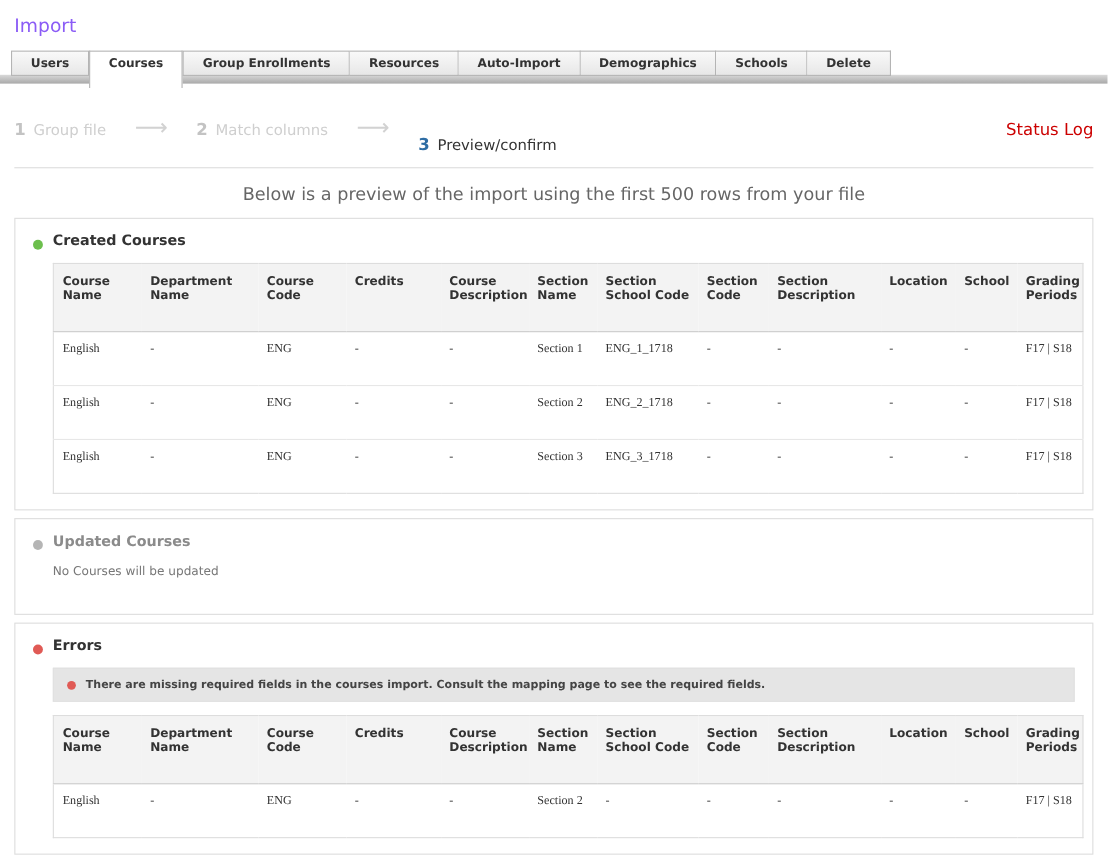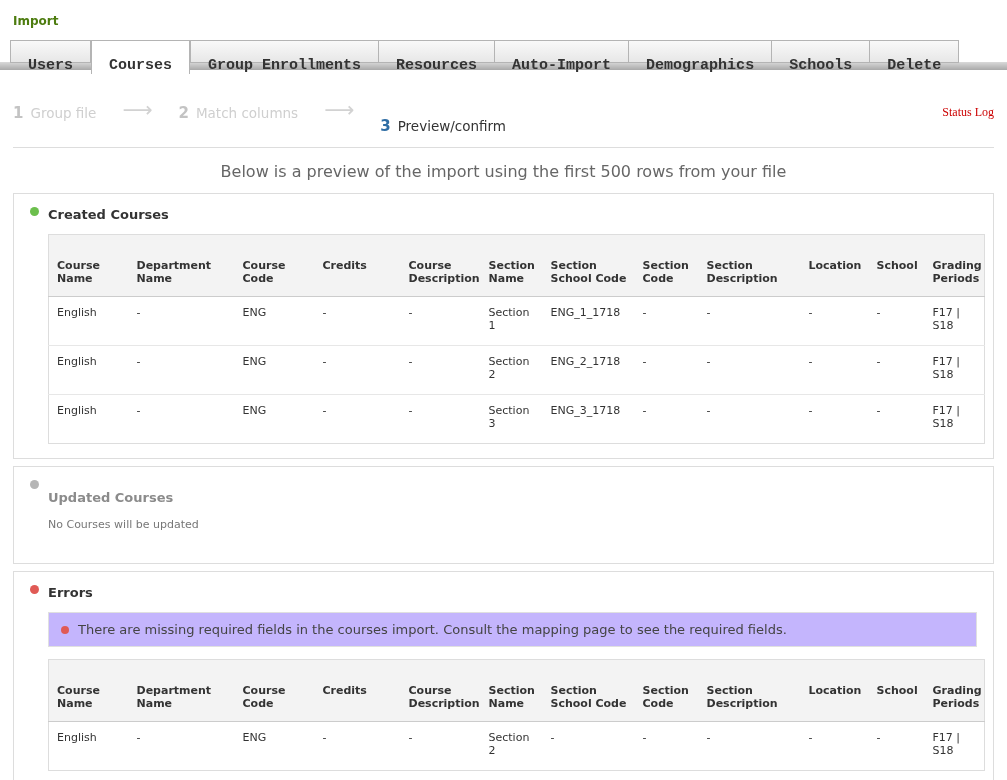--- a/index.html
+++ b/index.html
@@ -1,68 +1,68 @@
 <!DOCTYPE html>
 <html><head>
 <meta charset="utf-8">
 <style>
   * { box-sizing: border-box; margin: 0; padding: 0; }
   html, body { background: #fff; width: 1007px; }
   body { font-family: "DejaVu Sans", "Liberation Sans", sans-serif; color: #333; }
 
   .page { width: 1007px; min-height: 780px; position: relative; }
 
-  h1.page-title { font-size: 12px; font-weight: bold; color: #4d7c0f; padding: 14px 0 12px 13px; }
+  h1.page-title { font-size: 17px; font-weight: normal; color: #8b5cf6; padding: 14px 0 12px 13px; }
 
   
   .tabbar { position: relative; height: 30px; }
   .strip { position: absolute; left: 0; right: 0; top: 22px; height: 8px;
            background: linear-gradient(#d9d9d9, #a9a9a9); z-index: 1; }
   .tabs { position: absolute; left: 10px; top: 0; display: flex; align-items: flex-start; z-index: 2; }
   .tab { background: linear-gradient(#f9f9f9, #e7e7e7); border: 1px solid #b4b4b4;
-         border-left-width: 0; padding: 16px 17px 3px; font-size: 15px; font-weight: bold;
-         color: #333; height: 23px; cursor: pointer; white-space: nowrap; font-family: Liberation Mono, monospace; }
+         border-left-width: 0; padding: 4px 17px 3px; font-size: 11px; font-weight: bold;
+         color: #333; height: 23px; cursor: pointer; white-space: nowrap; }
   .tab:first-child { border-left-width: 1px; }
   .tab.active { background: #fff; height: 34px; border-bottom: none; border-left-width: 1px; }
   .tab.active + .tab { border-left-width: 1px; }
 
   
   .wizard-row { display: flex; align-items: center; padding: 20px 13px 10px 13px; }
   .steps { display: flex; align-items: center; flex: 1; }
   .step { display: flex; align-items: baseline; }
   .step .num { font-size: 15px; font-weight: bold; color: #c3c3c3; margin-right: 7px; }
   .step .lbl { font-size: 13.5px; color: #cfcfcf; }
   .step.active .num { color: #2e6da4; }
   .step.active .lbl { color: #333; font-weight: normal; margin-top: 28px; }
   .step-arrow { color: #d2d2d2; font-size: 21px; margin: 0 26px; line-height: 1; position: relative; top: -2px; }
-  .status-log { color: #cc0000; font-size: 12px; text-decoration: none; cursor: pointer; font-family: Liberation Serif, serif; }
+  .status-log { color: #cc0000; font-size: 15px; text-decoration: none; cursor: pointer; }
   .divider { border-bottom: 1px solid #ddd; margin: 2px 13px 0 13px; }
 
   .preview-note { font-size: 16px; color: #666; padding: 14px 13px 12px 13px; text-align: center; }
 
   
   .panel { border: 1px solid #ddd; background: #fff; margin: 0 13px 7px 13px; padding: 13px 16px 14px 16px; }
-  .sec-title { display: flex; align-items: flex-start; }
+  .sec-title { display: flex; align-items: flex-end; }
   .dot { width: 9px; height: 9px; border-radius: 50%; display: inline-block; flex: none; }
   .sec-title .dot { margin-right: 9px; }
   .sec-title .txt { font-size: 13px; font-weight: bold; color: #333; }
-  .sec-title.muted .txt { color: #8b8b8b; margin-top: 10px; }
+  .sec-title.muted .txt { color: #8b8b8b; }
   .empty-msg { font-size: 11px; color: #777; margin: 13px 0 18px 18px; }
 
-  .error-bar { background: #c4b5fd; border: 1px solid #e0e0e0; margin: 12px 0 8px 18px;
-               padding: 9px 12px; display: flex; align-items: center; font-size: 13px; color: #444; }
+  .error-bar { background: #e5e5e5; border: 1px solid #e0e0e0; margin: 12px 0 8px 18px;
+               padding: 9px 12px; display: flex; align-items: center; font-size: 10px; color: #444; font-weight: bold; }
   .error-bar .dot { width: 8px; height: 8px; margin-right: 9px; }
 
   
   table.preview { border-collapse: collapse; table-layout: fixed; margin: 12px 0 0 18px;
                   width: calc(100% - 18px); border: 1px solid #ddd; }
   table.preview thead tr { background: #f3f3f3; height: 62px; }
   table.preview th { font-size: 11px; font-weight: bold; color: #333; text-align: left;
-                     vertical-align: top; padding: 24px 6px 6px 8px; border-bottom: 1px solid #ccc; }
-  table.preview tbody tr { height: 49px; border-top: 1px solid #e7e7e7; }
+                     vertical-align: top; padding: 9px 6px 6px 8px; border-bottom: 1px solid #ccc; }
+  table.preview tbody tr { height: 49px; border-top: 1px solid #e7e7e7; font-family: Liberation Serif, serif; }
   table.preview tbody tr:first-child { border-top: none; }
   table.preview td { font-size: 11px; color: #333; vertical-align: top; padding: 9px 6px 6px 8px;
                      word-wrap: break-word; }
 
   
   .run-row { text-align: center; padding: 17px 0 30px 0; }
   .run-btn { font-family: "DejaVu Sans", "Liberation Sans", sans-serif;
              background: linear-gradient(#579ad6, #2f74b5); color: #fff; font-size: 12px; font-weight: bold;
              border: 1px solid #1d4f7c; outline: 1px solid #16334d; padding: 6px 12px; cursor: pointer; }
 </style>

